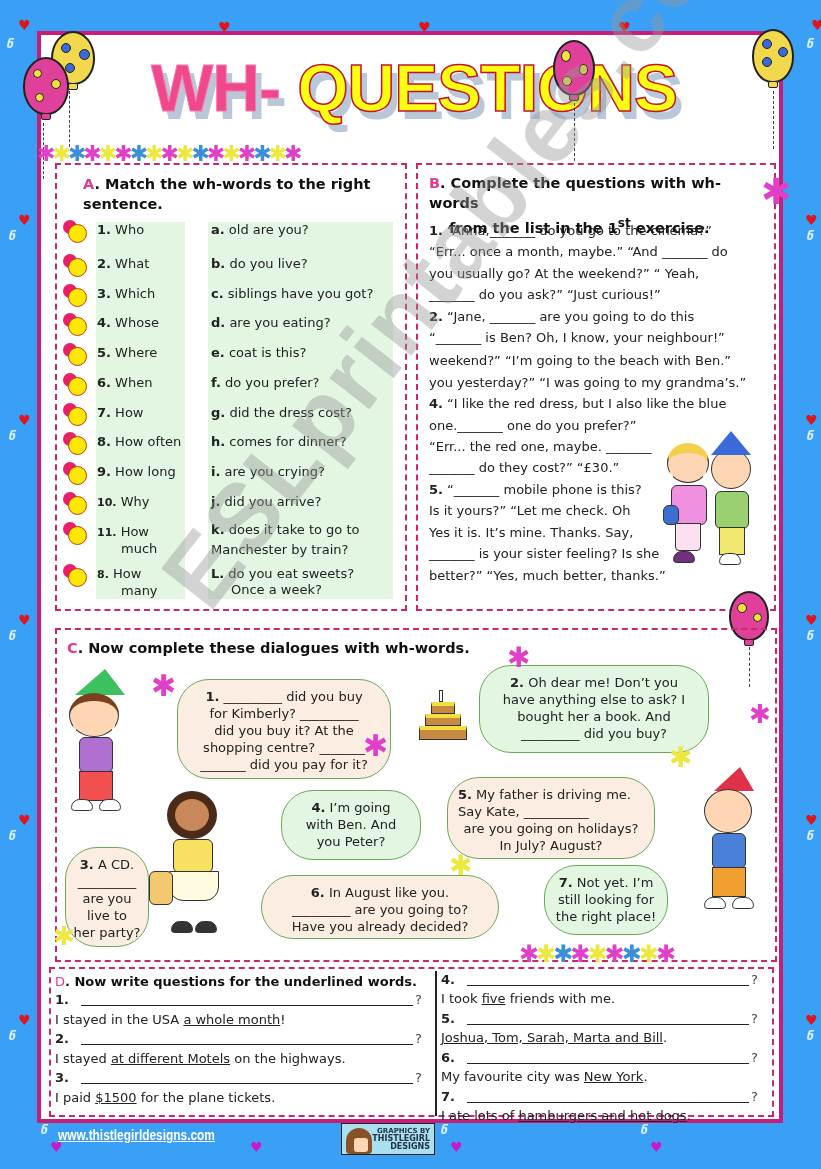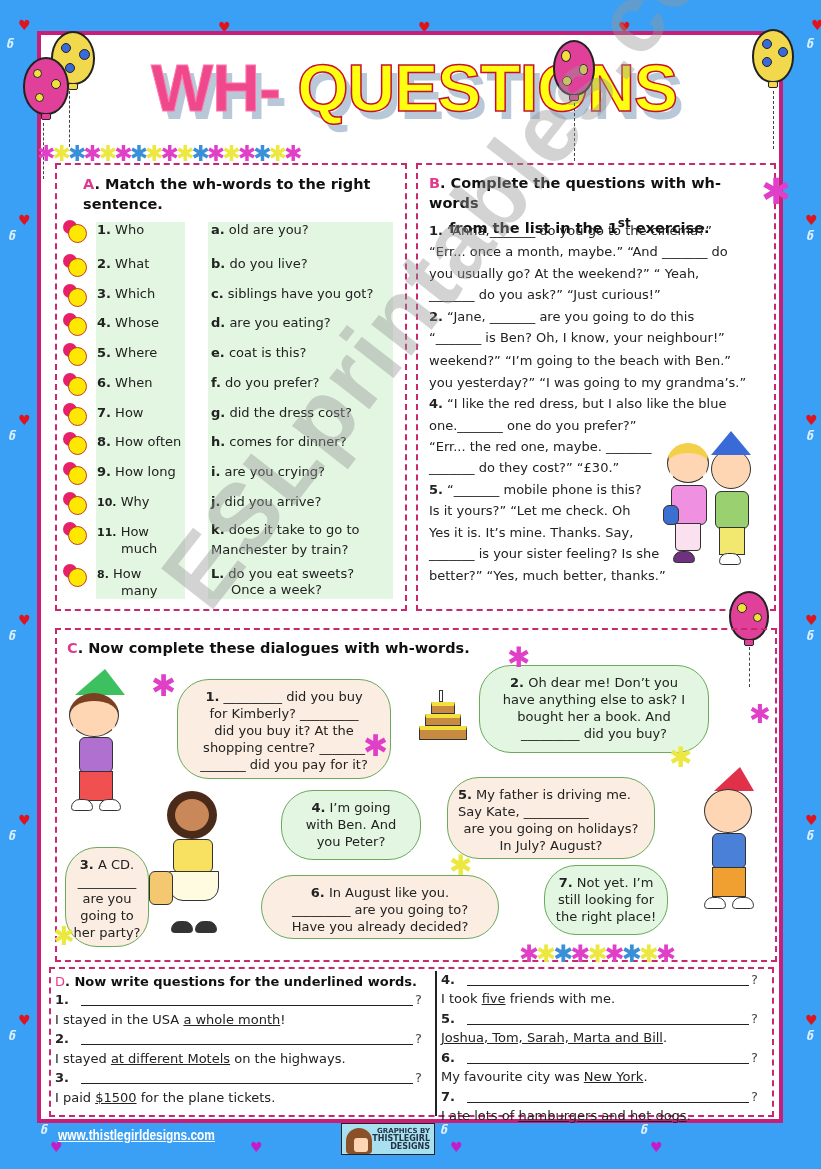--- a/index.html
+++ b/index.html
@@ -372,21 +372,21 @@
   <div class="bubble green" style="left:438px;top:630px;width:230px;height:88px;">
     <div><b>2.</b><span> Oh dear me! Don’t you</span></div>
     <div>have anything else to ask? I</div>
     <div>bought her a book. And</div>
     <div>_________ did you buy?</div>
   </div>
   <div class="bubble pink" style="left:24px;top:812px;width:84px;height:100px;padding:8px 4px;">
     <div><b>3.</b><span> A CD.</span></div>
     <div>_________</div>
     <div>are you</div>
-    <div>going to</div>
+    <div>live to</div>
     <div>her party?</div>
   </div>
   <div class="bubble green" style="left:240px;top:755px;width:140px;height:70px;">
     <div><b>4.</b><span> I’m going</span></div>
     <div>with Ben. And</div>
     <div>you Peter?</div>
   </div>
   <div class="bubble pink" style="left:406px;top:742px;width:208px;height:82px;">
     <div style="text-align:left;"><b>5.</b><span> My father is driving me.</span></div>
     <div style="text-align:left;">Say Kate, __________</div>

